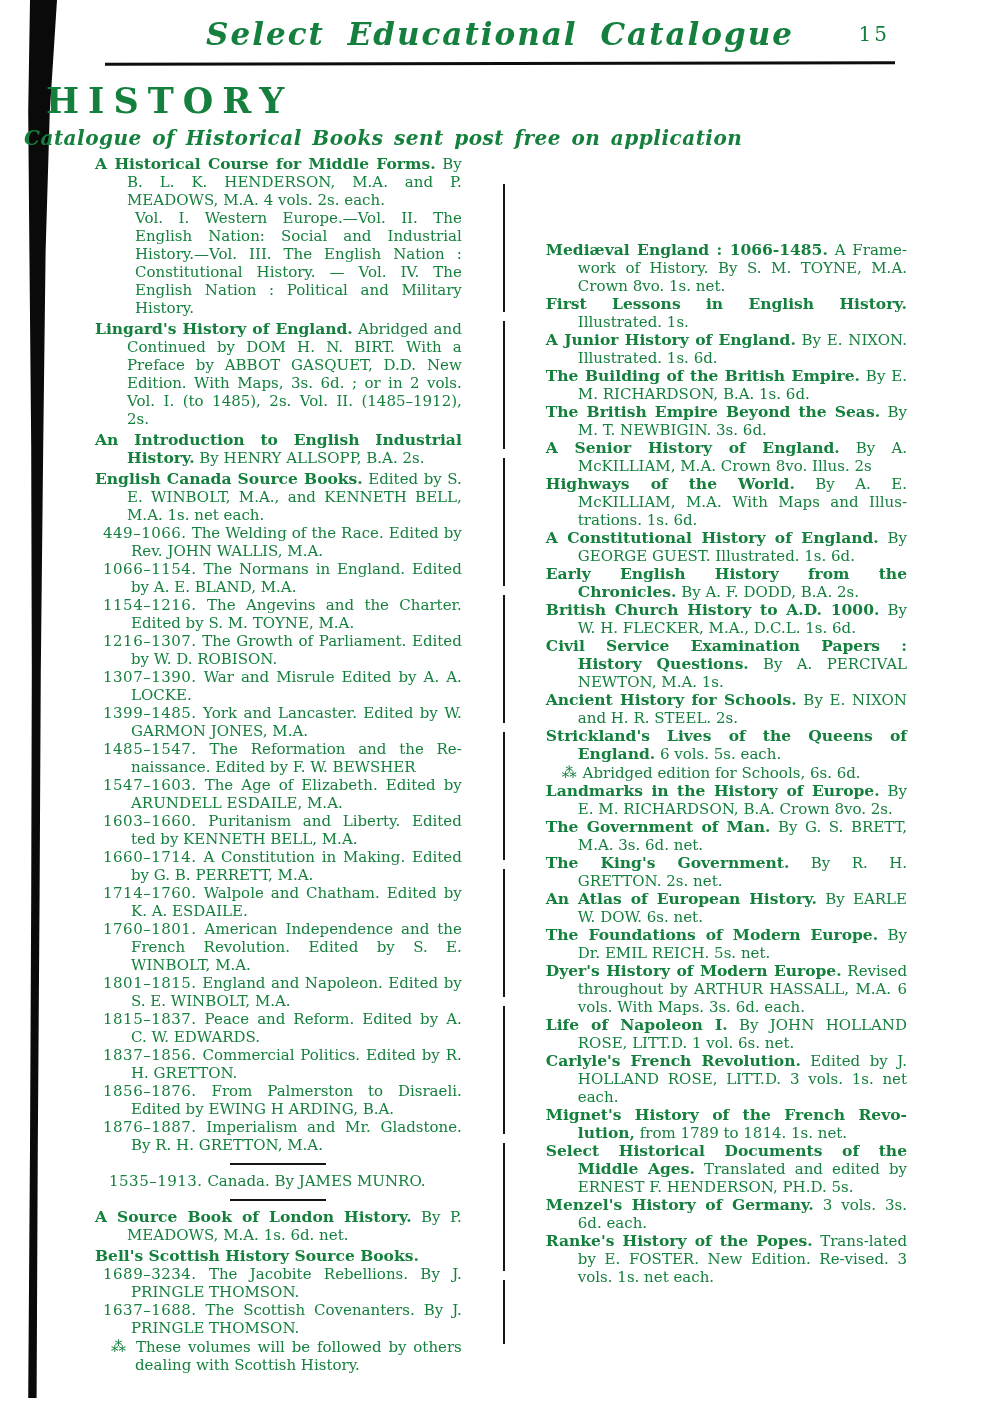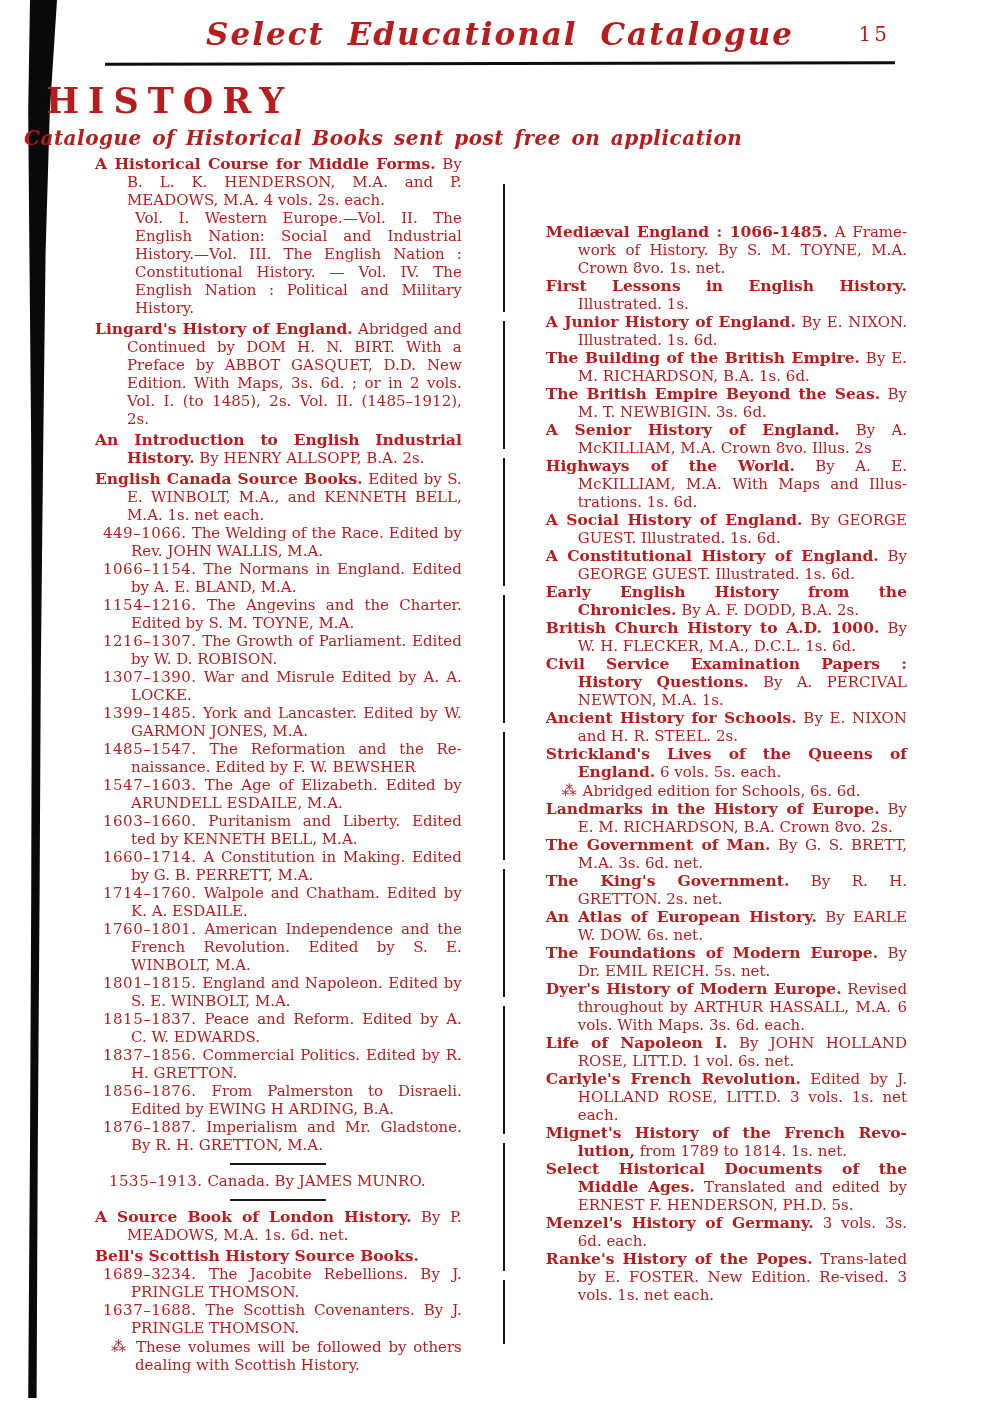--- a/index.html
+++ b/index.html
@@ -1,21 +1,21 @@
 <!DOCTYPE html>
 <html><head>
 <meta charset="utf-8">
 <style>
   html,body{margin:0;padding:0;background:#e8e8e4;}
   .page{
     position:relative;
     width:1000px;height:1422px;
     margin:0 auto;
     background:#ffffff;
-    color:#b91c1c;
+    color:#15803d;
     font-family:"DejaVu Serif", serif;
     overflow:hidden;
   }
   
   .scan-edge{
     position:absolute;left:0;top:0;width:60px;height:1398px;
     background:#0a0a0a;
     clip-path:polygon(50% 0,95% 0,83% 8%,76% 18%,72% 32%,68% 48%,66% 64%,63% 82%,61% 100%,47% 100%,50% 82%,52% 64%,53% 48%,52% 32%,49% 18%,47% 8%);
   }
   .running-title{
@@ -120,21 +120,20 @@
       </div>
     <div class="col-divider" data-interactable="false"></div>
     <div class="col col-right" data-interactable="false">
         <div data-interactable="false" class="entry main"><span class="lead" data-interactable="false">Mediæval England : 1066-1485.</span> A Frame-work of History. By S. M. TOYNE, M.A. Crown 8vo. 1s. net.</div>
         <div data-interactable="false" class="entry main"><span class="lead" data-interactable="false">First Lessons in English History.</span> Illustrated. 1s.</div>
         <div data-interactable="false" class="entry main"><span class="lead" data-interactable="false">A Junior History of England.</span> By E. NIXON. Illustrated. 1s. 6d.</div>
         <div data-interactable="false" class="entry main"><span class="lead" data-interactable="false">The Building of the British Empire.</span> By E. M. RICHARDSON, B.A. 1s. 6d.</div>
         <div data-interactable="false" class="entry main"><span class="lead" data-interactable="false">The British Empire Beyond the Seas.</span> By M. T. NEWBIGIN. 3s. 6d.</div>
         <div data-interactable="false" class="entry main"><span class="lead" data-interactable="false">A Senior History of England.</span> By A. McKILLIAM, M.A. Crown 8vo. Illus. 2s</div>
         <div data-interactable="false" class="entry main"><span class="lead" data-interactable="false">Highways of the World.</span> By A. E. McKILLIAM, M.A. With Maps and Illus-trations. 1s. 6d.</div>
-        <div data-interactable="false" class="entry main"><span class="lead" data-interactable="false">A Social History of England.</span> By GEORGE GUEST. Illustrated. 1s. 6d.</div>
         <div data-interactable="false" class="entry main"><span class="lead" data-interactable="false">A Constitutional History of England.</span> By GEORGE GUEST. Illustrated. 1s. 6d.</div>
         <div data-interactable="false" class="entry main"><span class="lead" data-interactable="false">Early English History from the Chronicles.</span> By A. F. DODD, B.A. 2s.</div>
         <div data-interactable="false" class="entry main"><span class="lead" data-interactable="false">British Church History to A.D. 1000.</span> By W. H. FLECKER, M.A., D.C.L. 1s. 6d.</div>
         <div data-interactable="false" class="entry main"><span class="lead" data-interactable="false">Civil Service Examination Papers : History Questions.</span> By A. PERCIVAL NEWTON, M.A. 1s.</div>
         <div data-interactable="false" class="entry main"><span class="lead" data-interactable="false">Ancient History for Schools.</span> By E. NIXON and H. R. STEEL. 2s.</div>
         <div data-interactable="false" class="entry main"><span class="lead" data-interactable="false">Strickland's Lives of the Queens of England.</span> 6 vols. 5s. each.</div>
         <div data-interactable="false" class="entry note"><span class="star" data-interactable="false">⁂</span> Abridged edition for Schools, 6s. 6d.</div>
         <div data-interactable="false" class="entry main"><span class="lead" data-interactable="false">Landmarks in the History of Europe.</span> By E. M. RICHARDSON, B.A. Crown 8vo. 2s.</div>
         <div data-interactable="false" class="entry main"><span class="lead" data-interactable="false">The Government of Man.</span> By G. S. BRETT, M.A. 3s. 6d. net.</div>
         <div data-interactable="false" class="entry main"><span class="lead" data-interactable="false">The King's Government.</span> By R. H. GRETTON. 2s. net.</div>

